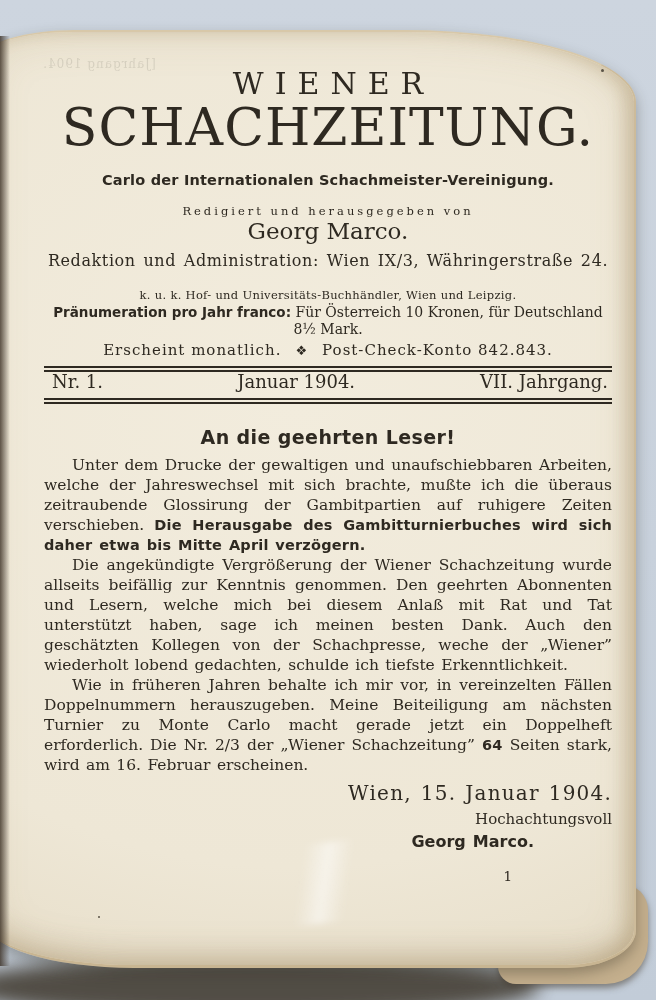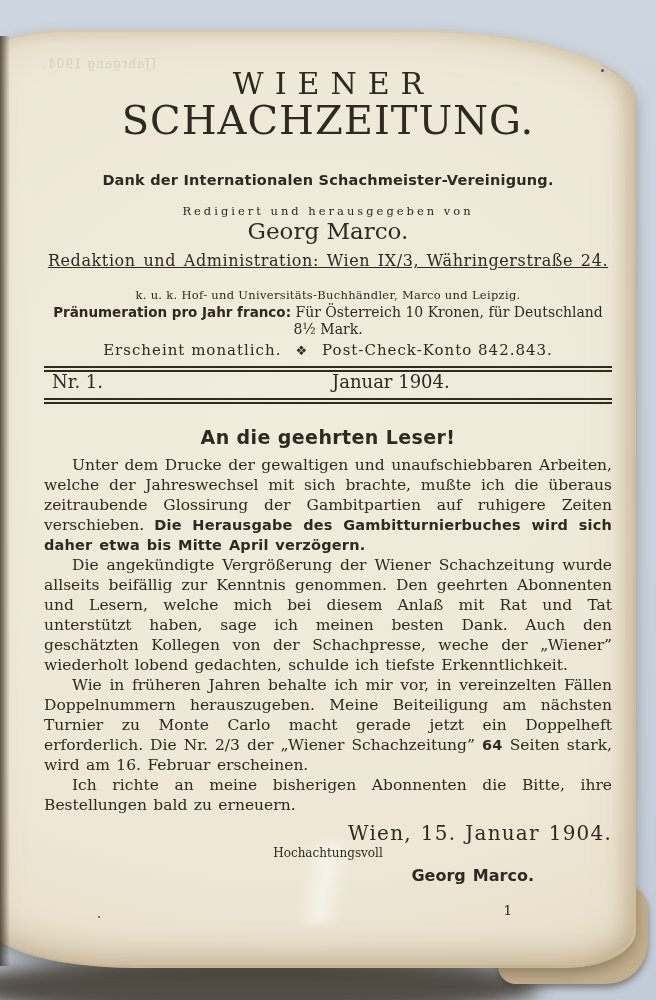--- a/index.html
+++ b/index.html
@@ -52,25 +52,25 @@
     position:absolute; left:34px; top:57px; width:130px;
     transform:scaleX(-1); opacity:.14; filter:blur(.6px);
     font-size:12px; letter-spacing:1px; color:#4c4c40; text-align:center;
   }
 
   
   .content { position:absolute; inset:0; }
   .blk { position:absolute; left:44px; width:568px; text-align:center; }
 
   .m-wiener   { top:66px;  font-size:30px; letter-spacing:11px; padding-left:11px; font-family:"DejaVu Serif",serif; }
-  .m-title    { top:97px;  font-size:40px; letter-spacing:1px; font-family:"DejaVu Serif",serif; }
+  .m-title    { top:97px;  font-size:52px; letter-spacing:1px; font-family:"DejaVu Serif",serif; }
   .m-organ    { top:172px; font-size:14.5px; font-weight:bold; font-family:"DejaVu Sans",sans-serif; letter-spacing:.2px; }
   .m-redig    { top:204px; font-size:11.5px; letter-spacing:3px;text-align:center; }
   .m-editor   { top:218px; font-size:23px; }
-  .m-redak    { top:251px; font-size:16px; letter-spacing:.6px; word-spacing:2px;text-decoration:underline; }
+  .m-redak    { top:251px; font-size:16px; letter-spacing:.6px; word-spacing:2px; }
   .m-verlag   { top:273px; font-size:12.5px; letter-spacing:2.4px; }
   .m-verlag2  { top:288px; font-size:11.5px; letter-spacing:.3px; }
   .m-price    { top:304px; font-size:14px; line-height:17px; }
   .m-price b  { font-family:"DejaVu Sans",sans-serif; font-size:13.5px;margin-top:36px; }
   .m-ersch    { top:341px; font-size:15px; letter-spacing:1px; }
   .m-ersch .orn { display:inline-block; margin:0 14px; font-size:13px; }
 
   .rule-double { height:6px; border-top:2px solid #2e2921; border-bottom:2px solid #2e2921; }
   .rule-a { top:366px; } .rule-b { top:398px; }
 
@@ -80,21 +80,21 @@
   .issue-date { text-align:left; }
   .issue-vol { text-align:right; padding-right:4px; }
 
   .a-head { top:426px; font-size:19px; font-weight:bold; font-family:"DejaVu Sans",sans-serif; letter-spacing:.4px; }
 
   .a-body { top:455px; text-align:justify; font-size:15.5px; line-height:20px; word-spacing:1.5px; }
   .a-body p { text-indent:28px; hyphens:none; }
   .a-body b { font-family:"DejaVu Sans",sans-serif; font-size:14.5px; letter-spacing:.2px; }
 
   .dateline  { margin-top:8px; text-align:right; padding-left:28px; font-size:20px; letter-spacing:1.2px; text-indent:0; }
-  .closing   { text-align:center; font-size:12px; margin-top:0; }
+  .closing   { text-align:right; font-size:15px; margin-top:6px; }
   .signature { text-align:right; padding-right:78px; margin-top:3px;
                font-family:"DejaVu Sans",sans-serif; font-weight:bold; font-size:16px; }
   .pageno    { text-align:right; padding-right:100px; margin-top:14px; font-size:13.5px; }
 </style>
 </head>
 <body>
 
 <div class="bottom-shadow"></div>
 <div class="page-stack"></div>
 
@@ -105,48 +105,48 @@
 <div class="gutter"></div>
 <div class="speck s1"></div>
 <div class="speck s2"></div>
 
 <div class="content">
 
   <div class="showthrough">[Jahrgang 1904.</div>
 
   <div class="blk m-wiener">WIENER</div>
   <div class="blk m-title">SCHACHZEITUNG.</div>
-  <div class="blk m-organ">Dank der Internationalen Schachmeister-Vereinigung.</div>
+  <div class="blk m-organ">Carlo der Internationalen Schachmeister-Vereinigung.</div>
   <div class="blk m-redig">Redigiert und herausgegeben von</div>
   <div class="blk m-editor">Georg Marco.</div>
   <div class="blk m-redak">Redaktion und Administration:  Wien IX/3, Währingerstraße 24.</div>
-  <div class="blk m-verlag2">k. u. k. Hof- und Universitäts-Buchhändler, Marco und Leipzig.</div>
+  <div class="blk m-verlag2">k. u. k. Hof- und Universitäts-Buchhändler, Wien und Leipzig.</div>
 
   <div class="blk m-price">
     <div><b>Pränumeration pro Jahr franco:</b><span> Für Österreich 10 Kronen, für Deutschland 8½ Mark.</span></div>
   </div>
 
   <div class="blk m-ersch">
     <span>Erscheint monatlich.</span><span class="orn">❖</span><span>Post-Check-Konto 842.843.</span>
   </div>
 
   <div class="blk rule-double rule-a"></div>
   <div class="blk issue-bar">
     <span class="issue-num">Nr. 1.</span>
     <span class="issue-date">Januar 1904.</span>
+    <span class="issue-vol">VII. Jahrgang.</span>
   </div>
   <div class="blk rule-double rule-b"></div>
 
   <div class="blk a-head">An die geehrten Leser!</div>
 
   <div class="blk a-body">
     <p><span>Unter dem Drucke der gewaltigen und unaufschiebbaren Arbeiten, welche der Jahreswechsel mit sich brachte, mußte ich die überaus zeitraubende Glossirung der Gambitpartien auf ruhigere Zeiten verschieben. </span><b>Die Herausgabe des Gambitturnierbuches wird sich daher etwa bis Mitte April verzögern.</b></p>
     <p>Die angekündigte Vergrößerung der Wiener Schachzeitung wurde allseits beifällig zur Kenntnis genommen. Den geehrten Abonnenten und Lesern, welche mich bei diesem Anlaß mit Rat und Tat unterstützt haben, sage ich meinen besten Dank. Auch den geschätzten Kollegen von der Schachpresse, weche der „Wiener” wiederholt lobend gedachten, schulde ich tiefste Erkenntlichkeit.</p>
     <p><span>Wie in früheren Jahren behalte ich mir vor, in vereinzelten Fällen Doppelnummern herauszugeben. Meine Beiteiligung am nächsten Turnier zu Monte Carlo macht gerade jetzt ein Doppelheft erforderlich. Die Nr. 2/3 der „Wiener Schachzeitung” </span><b>64</b><span> Seiten stark, wird am 16. Februar erscheinen.</span></p>
-    <p>Ich richte an meine bisherigen Abonnenten die Bitte, ihre Bestellungen bald zu erneuern.</p>
 
     <div class="dateline">Wien, 15. Januar 1904.</div>
     <div class="closing">Hochachtungsvoll</div>
     <div class="signature">Georg Marco.</div>
     <div class="pageno">1</div>
   </div>
 
 </div>
 
 </body></html>

